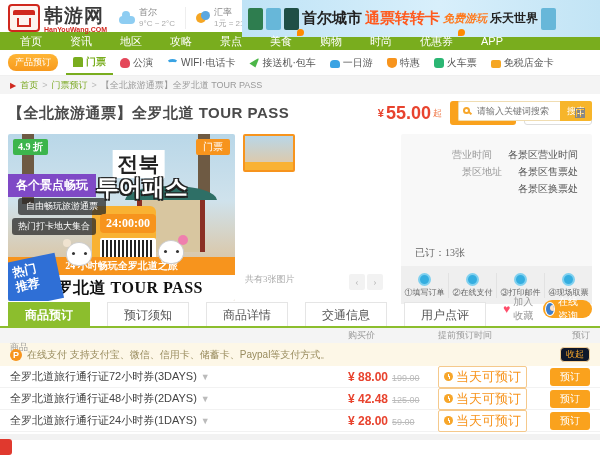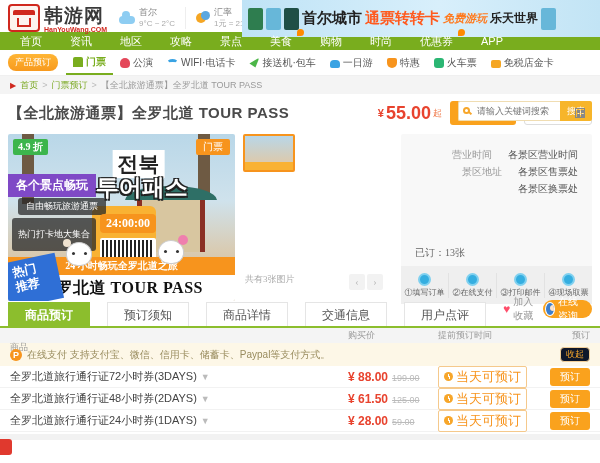--- a/index.html
+++ b/index.html
@@ -86,21 +86,21 @@
   .main-img { width:227px; height:167px; position:relative; background:linear-gradient(180deg,#b9d7e8 0%,#cfe2ec 40%,#d9cbb2 70%,#cbb796 100%); overflow:hidden; border-radius:2px; flex:none; }
   .tree { position:absolute; width:12px; height:70px; background:#6e5a43; top:0; }
   .gate-roof { position:absolute; right:18px; top:52px; width:92px; height:14px; background:#2e6f66; border-radius:50% 50% 0 0 / 100% 100% 0 0; }
   .gate-body { position:absolute; right:30px; top:66px; width:68px; height:52px; background:#d8c6a0; border-left:5px solid #8a2f24; border-right:5px solid #8a2f24; }
   .badge-discount { position:absolute; left:5px; top:5px; background:#3cb54c; color:#fff; font-size:10px; font-weight:bold; padding:1px 5px; border-radius:2px; z-index:6; }
   .badge-cat { position:absolute; right:5px; top:5px; background:#f7941d; color:#fff; font-size:10px; padding:1px 7px; border-radius:2px; z-index:6; }
   .kr1 { position:absolute; top:16px; left:50%; transform:translateX(-18%); font-size:21px; font-weight:bold; color:#222; background:#fff; padding:0 5px; z-index:3; }
   .kr2 { position:absolute; top:38px; left:50%; transform:translateX(-28%); font-size:23px; font-weight:bold; color:#fff; text-shadow:1.5px 1.5px 0 #222,-1.5px 1.5px 0 #222,1.5px -1.5px 0 #222,-1.5px -1.5px 0 #222; z-index:3; }
   .purple-banner { position:absolute; left:0; top:40px; background:#7f49c6; color:#fff; font-size:12px; font-weight:bold; padding:3px 8px; z-index:2; }
   .dark-pill1 { position:absolute; left:10px; top:64px; background:rgba(40,40,40,.75); color:#fff; font-size:9px; padding:2px 8px; border-radius:3px; z-index:3; }
-  .dark-pill2 { position:absolute; left:4px; top:84px; background:rgba(40,40,40,.75); color:#fff; font-size:9px; padding:10px 6px; border-radius:3px; z-index:3; }
+  .dark-pill2 { position:absolute; left:4px; top:84px; background:rgba(40,40,40,.75); color:#fff; font-size:9px; padding:2px 6px; border-radius:3px; z-index:3; }
   .timer-chip { position:absolute; left:92px; top:80px; background:#f7941d; color:#fff; font-size:12px; font-weight:bold; padding:2px 6px; border-radius:4px; z-index:4; }
   .ticket { position:absolute; left:84px; top:72px; width:64px; height:68px; background:#f9b233; border-radius:6px; z-index:2; }
   .barcode { position:absolute; left:92px; top:104px; width:56px; height:22px; background:repeating-linear-gradient(90deg,#222 0 2px,#fff 2px 4px); border:2px solid #fff; border-radius:2px; z-index:4; }
   .mascot { position:absolute; width:26px; height:24px; background:#fff; border:1px solid #ccc; border-radius:50% 50% 45% 45%; z-index:5; }
   .mascot::before { content:""; position:absolute; left:5px; top:9px; width:3px; height:3px; background:#333; border-radius:50%; box-shadow:12px 0 0 #333; }
   .m1 { left:58px; top:108px; } .m1::after { content:""; position:absolute; left:-4px; top:-4px; width:8px; height:8px; background:#f0e3d0; border-radius:50%; }
   .m2 { left:150px; top:106px; } .m2::after { content:""; position:absolute; right:-5px; top:-6px; width:10px; height:10px; background:#ef7fae; border-radius:50%; }
   .orange-strip { position:absolute; left:0; right:0; bottom:26px; background:#f7941d; color:#fff; font-size:10px; font-weight:bold; text-align:center; padding:2px 0; z-index:4; }
   .title-strip { position:absolute; left:0; right:0; bottom:0; height:26px; background:#fff; color:#111; font-size:16px; font-weight:bold; text-align:center; line-height:26px; letter-spacing:0.5px; z-index:4; }
   .ribbon { position:absolute; left:-14px; bottom:-4px; width:66px; height:46px; background:#2f6fd6; transform:rotate(-12deg); color:#fff; font-size:12px; font-weight:bold; text-align:center; padding-top:4px; line-height:15px; z-index:6; }
@@ -382,21 +382,21 @@
           <span>当天可预订</span>
         </span></span>
     <span class="pr-book"><button class="btn-book">预订</button></span>
   </div>
   <div class="prod-row">
     <span class="pr-name">
         <span>全罗北道旅行通行证48小时券(2DAYS)</span>
         <span class="pr-chevron">▼</span>
       </span>
     <span class="pr-price">
-        <span class="pr-cur">¥ 61.50</span>
+        <span class="pr-cur">¥ 42.48</span>
         <span class="pr-orig">125.00</span>
       </span>
     <span class="pr-advance"><span class="advance-chip">
           <span class="icon-clock"></span>
           <span>当天可预订</span>
         </span></span>
     <span class="pr-book"><button class="btn-book">预订</button></span>
   </div>
   <div class="prod-row">
     <span class="pr-name">

